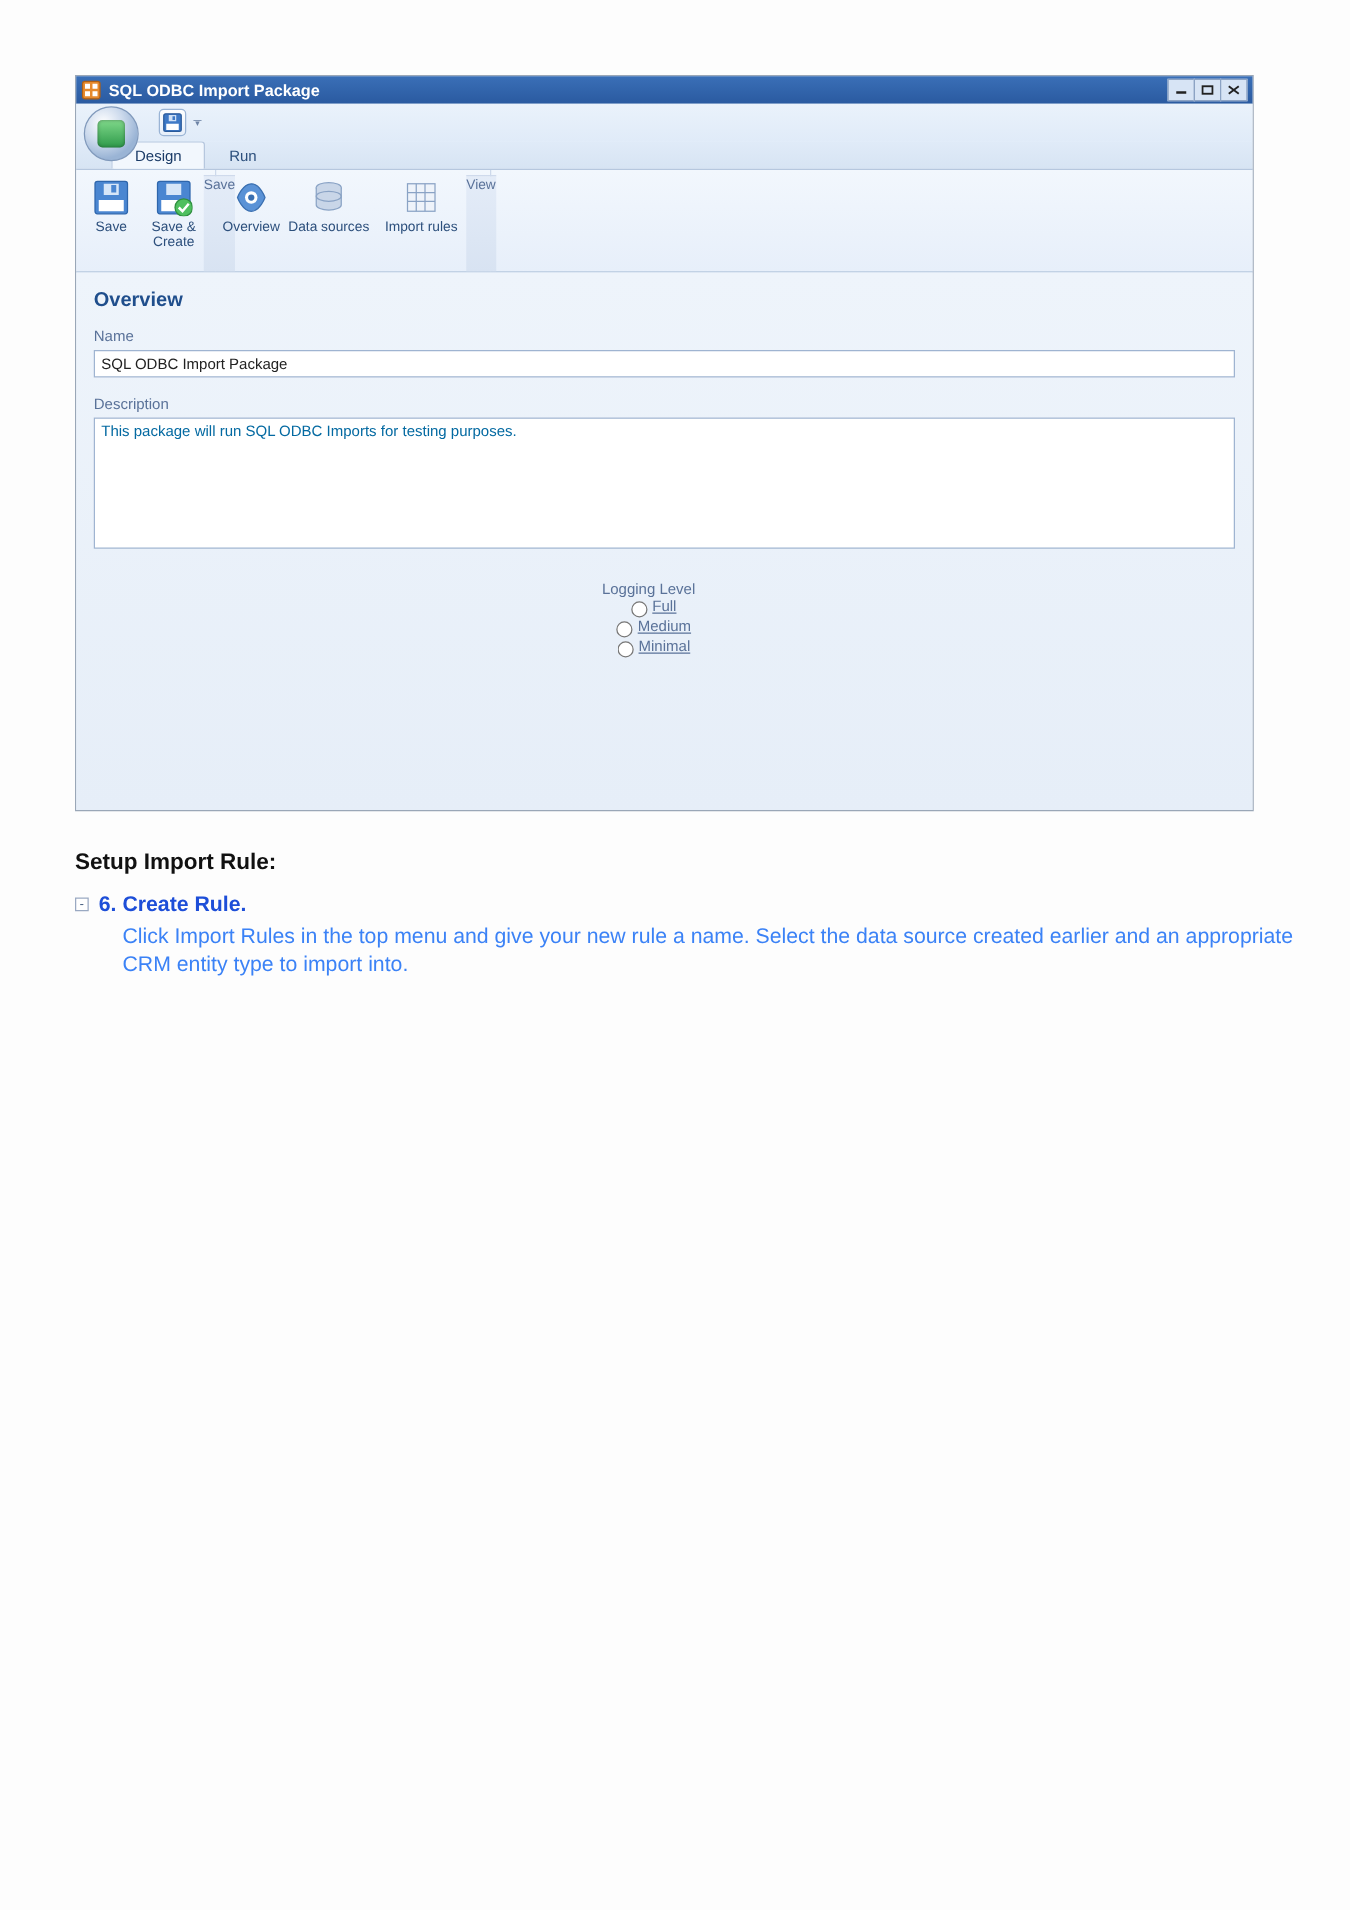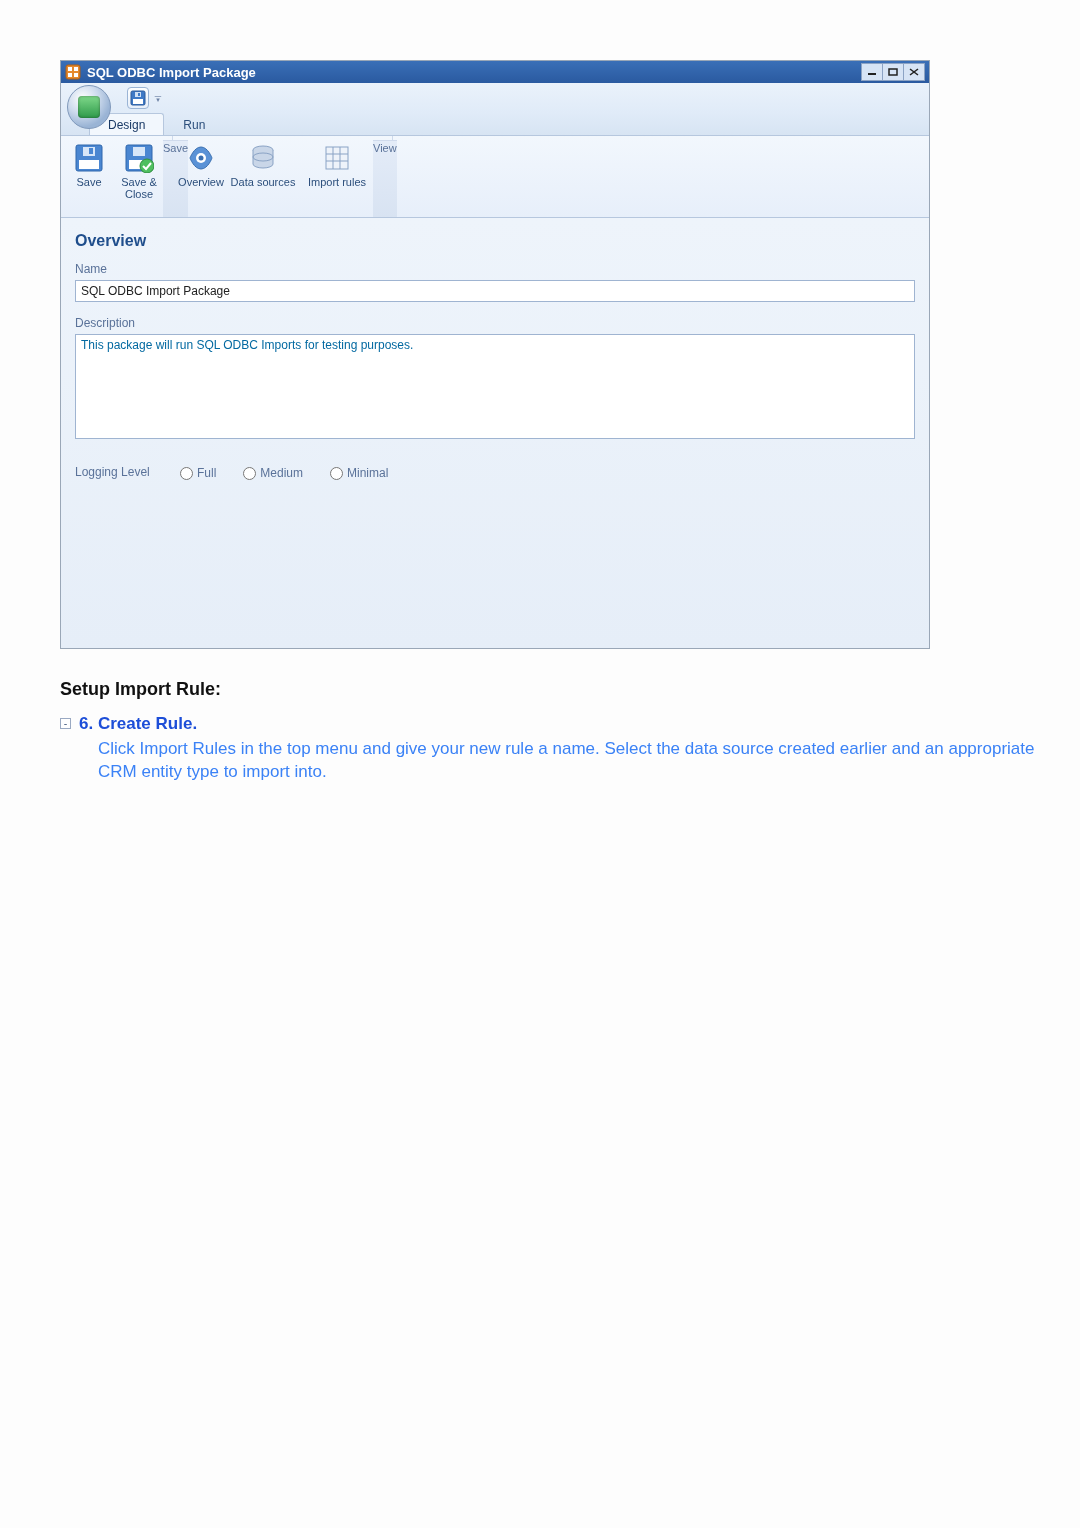--- a/index.html
+++ b/index.html
@@ -4,21 +4,21 @@
 <style>
   * { box-sizing: border-box; }
   body {
     margin: 0;
     padding: 60px;
     font-family: "Segoe UI", Tahoma, Arial, sans-serif;
     background: #fdfdfd;
     font-size: 13px;
   }
   .app-window {
-    width: 870px;
+    width: 943px;
     border: 1px solid #9aa7b7;
     background: linear-gradient(#eaf2fb, #dfeaf7);
     box-shadow: 0 0 0 rgba(0,0,0,0);
   }
   
   .title-bar {
     background: linear-gradient(#3a6fb7, #2a5aa0);
     color: #fff;
     height: 22px;
     display: flex;
@@ -178,23 +178,24 @@
     color: #0369a1;
     resize: none;
     margin-bottom: 22px;
   }
   .radio-row {
     display: flex;
     align-items: center;
     font-size: 12px;
     color: #5a7299;
     margin-bottom: 10px;
+    flex-direction: column;
   }
   .radio-row .rlabel { width: 100px; }
-  .radio-opt { display: flex; align-items: flex-end; margin-right: 22px; color: #5a7299; }
+  .radio-opt { display: flex; align-items: flex-start; margin-right: 22px; color: #5a7299; text-decoration: underline; }
   .radio-opt input { margin-right: 4px; accent-color: #4a74b3; }
 
   
   .doc-text { width: 980px; margin-top: 30px; }
   .doc-heading1 { font-size: 18px; font-weight: bold; color: #111; margin-bottom: 14px; }
   .doc-step-row { display: flex; align-items: flex-start; gap: 8px; }
   .collapse-glyph {
     width: 11px; height: 11px; border: 1px solid #9aa9c2; background: #fff;
     font-size: 10px; line-height: 9px; text-align: center; color: #445b7e;
     margin-top: 4px; flex: 0 0 auto; font-family: monospace;
@@ -284,21 +285,21 @@
           <div class="ricon">
             <svg width="30" height="30" viewBox="0 0 30 30">
               <rect x="2" y="2" width="26" height="26" rx="2" fill="#4a86d1" stroke="#2e66ac"></rect>
               <rect x="5" y="17" width="20" height="9" fill="#fff"></rect>
               <rect x="9" y="4" width="12" height="9" fill="#d7e6f8"></rect>
               <circle cx="23" cy="23" r="7" fill="#4fbf5f" stroke="#2e8e3e"></circle>
               <path d="M19 23 l3 3 l5 -6" stroke="#fff" stroke-width="2" fill="none"></path>
             </svg>
           </div>
           <span>Save &amp;</span>
-          <span>Close</span>
+          <span>Create</span>
         </div>
       </div>
       <div class="group-caption">Save</div>
     </div>
 
     <div class="ribbon-group" style="width:220px;">
       <div class="group-buttons">
         <div class="rbtn">
           <div class="ricon">
             <svg width="28" height="28" viewBox="0 0 28 28">

